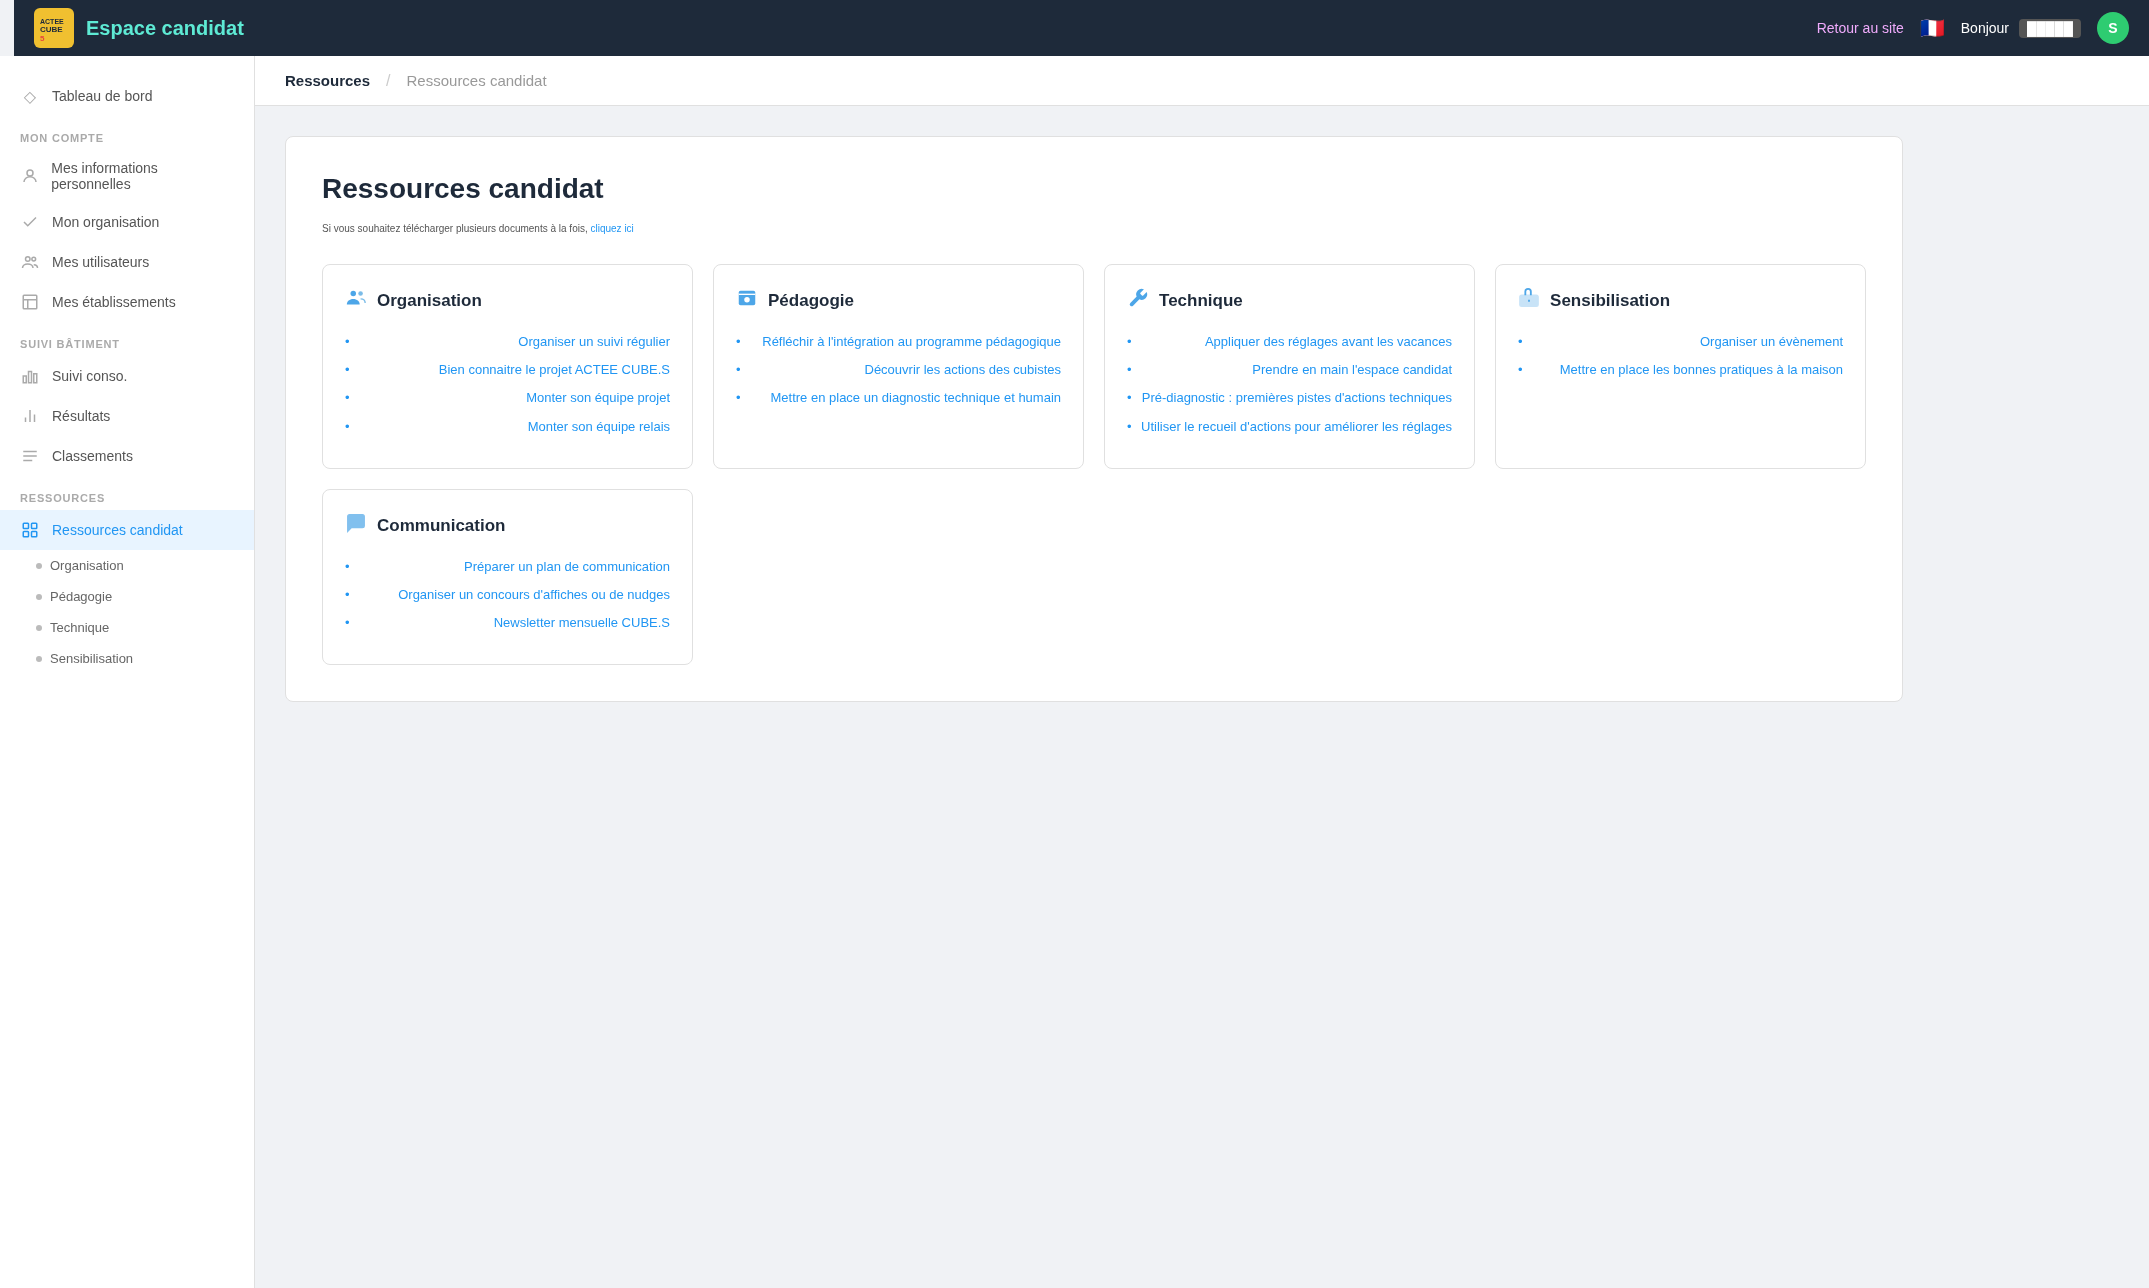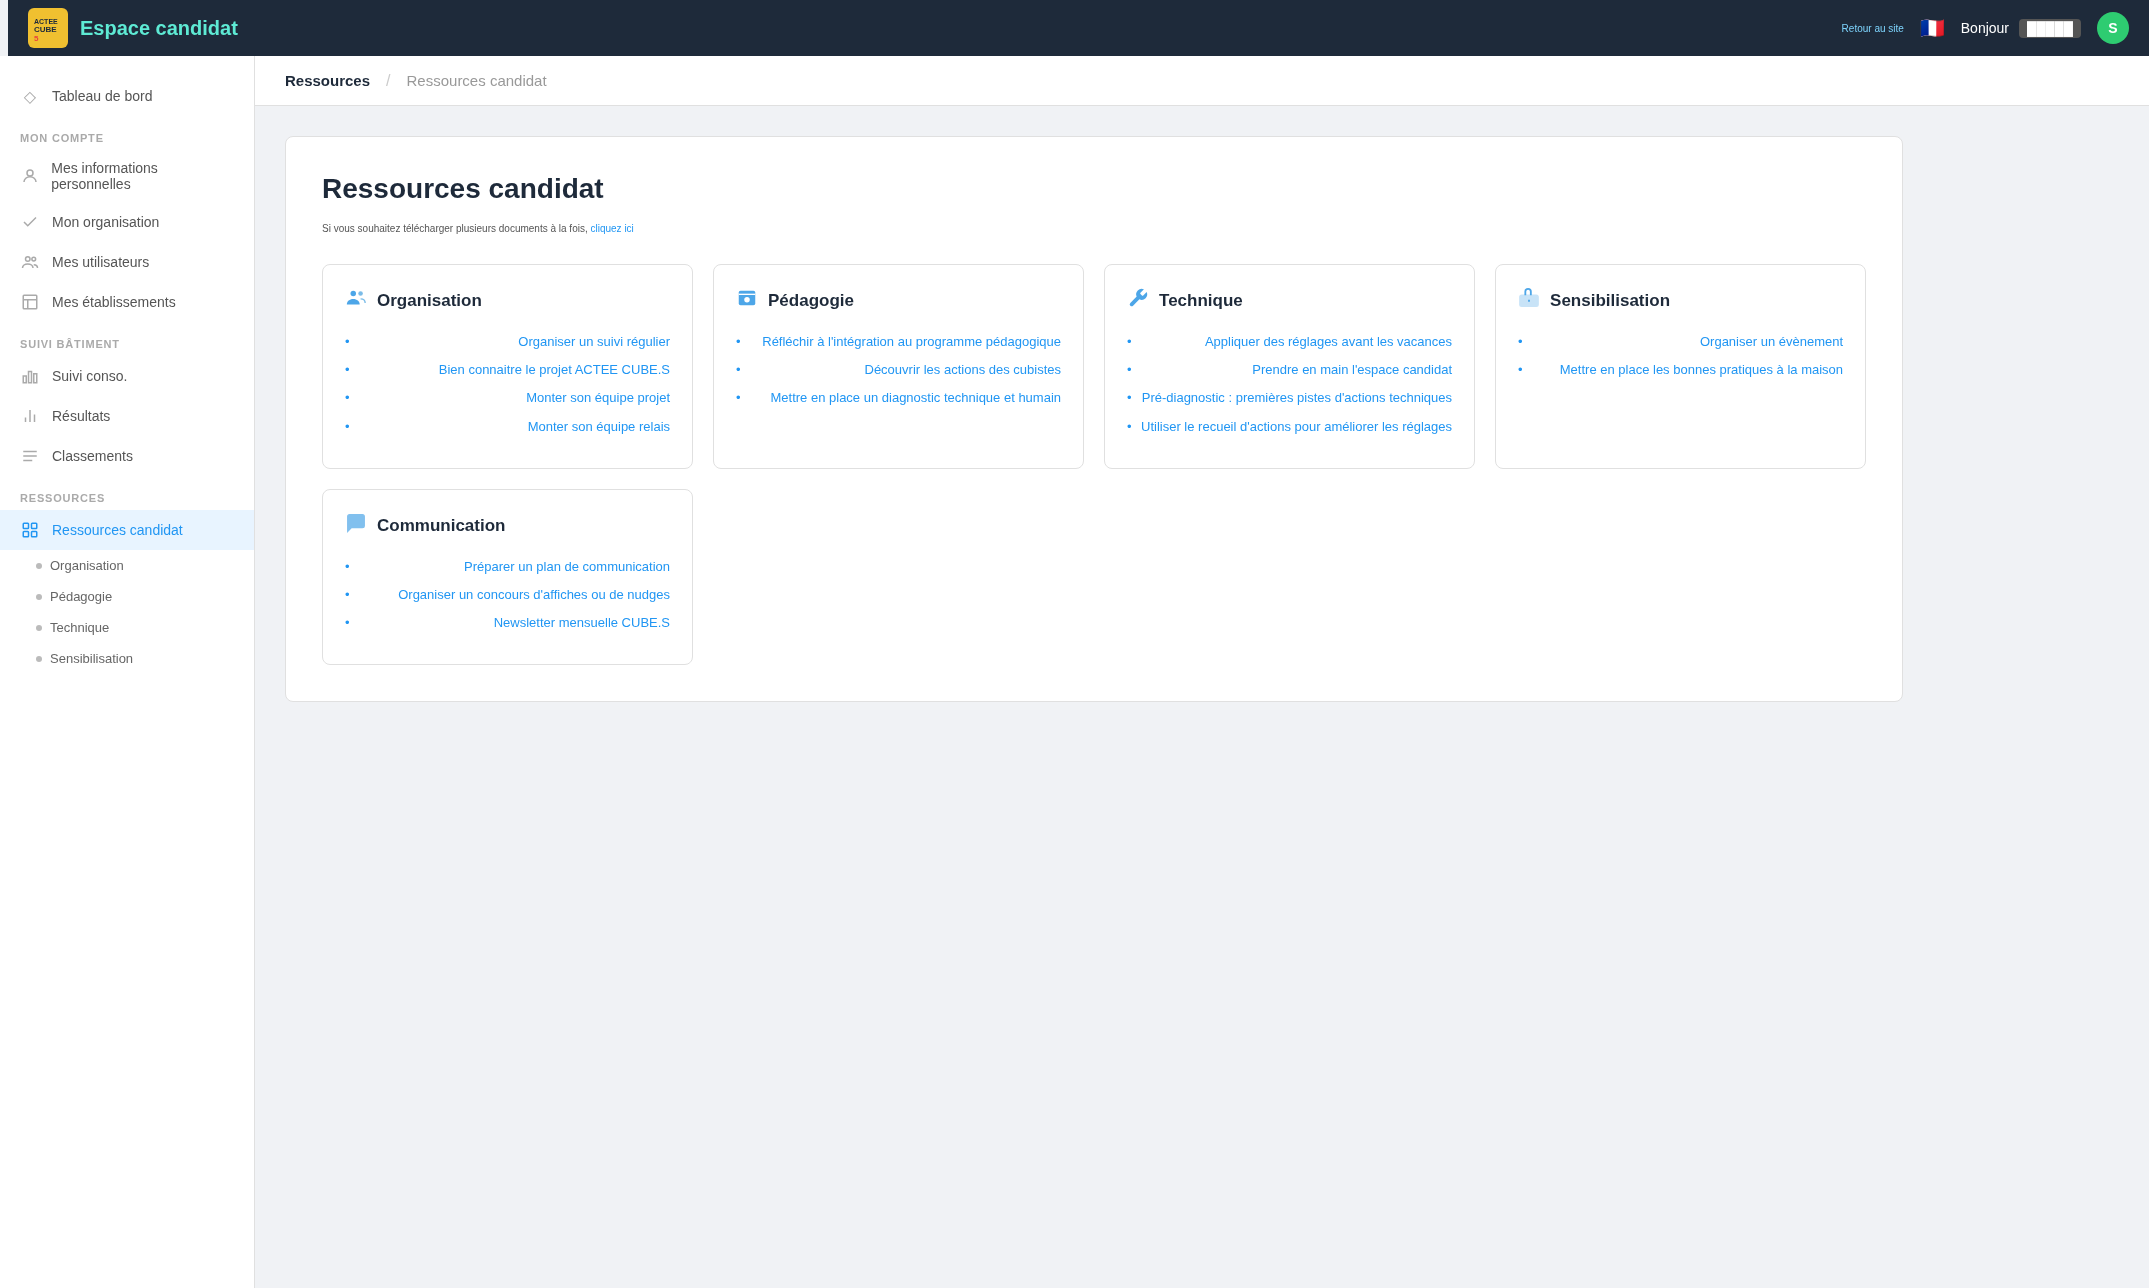--- a/index.html
+++ b/index.html
@@ -6,21 +6,21 @@
     body { font-family: -apple-system, BlinkMacSystemFont, 'Segoe UI', sans-serif; background: #f0f2f5; min-height: 100vh; }
 
     
     .header {
       background: #1e2a3a;
       height: 56px;
       display: flex;
       align-items: center;
       padding: 0 20px;
       position: fixed;
-      top: 0; left: 8px; right: 0;
+      top: 0; left: 14px; right: 0;
       z-index: 100;
     }
     .header-logo {
       display: flex;
       align-items: center;
       gap: 12px;
     }
     .logo-box {
       width: 40px; height: 40px;
       background: #f0c030;
@@ -30,21 +30,21 @@
       position: relative;
     }
     .logo-text {
       font-size: 20px; font-weight: 600; color: #5eead4;
     }
     .header-right {
       margin-left: auto;
       display: flex; align-items: center; gap: 16px;
     }
     .header-link {
-      color: #7dd3fc; font-size: 10px; text-decoration: none; cursor: pointer;
+      color: #f0abfc; font-size: 14px; text-decoration: none; cursor: pointer;
     }
     .flag { font-size: 20px; }
     .bonjour { color: white; font-size: 14px; }
     .avatar {
       width: 32px; height: 32px;
       background: #2ecc71;
       border-radius: 50%;
       display: flex; align-items: center; justify-content: center;
       color: white; font-weight: bold; font-size: 14px;
     }

